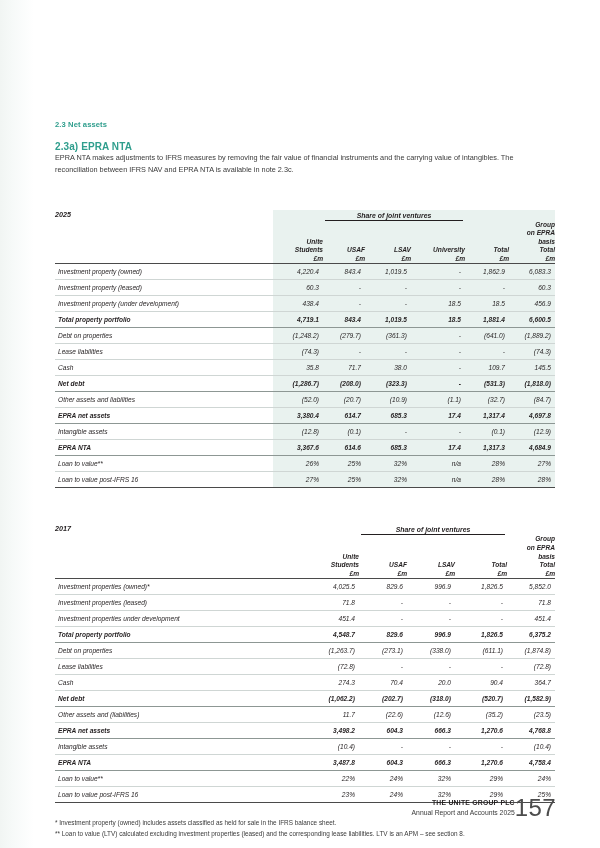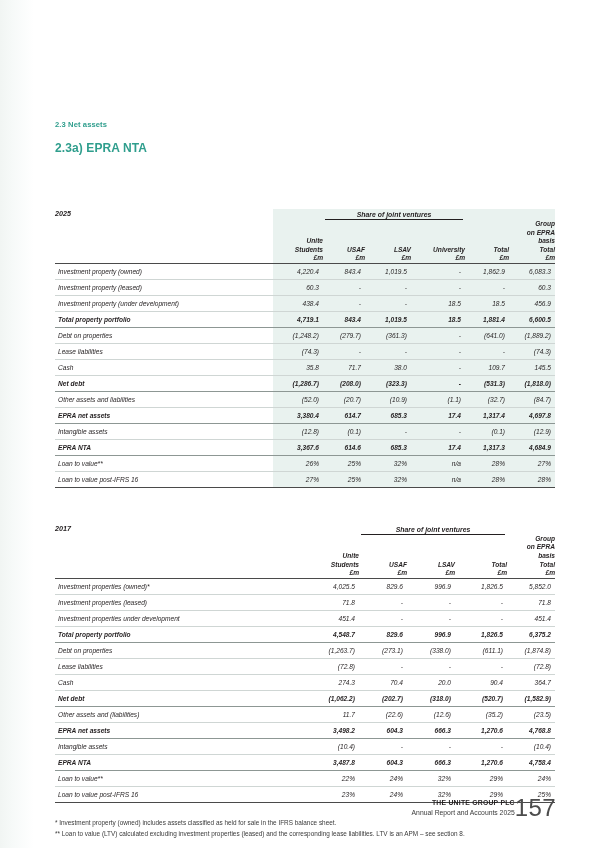--- a/index.html
+++ b/index.html
@@ -30,24 +30,24 @@
   }
 
   h2.sec-head {
     font-size: 7.6px;
     font-weight: bold;
     color: #2f9e8d;
     margin: 0 0 12px 0;
     letter-spacing: 0.1px;
   }
   h3.sub-head {
-    font-size: 12px;
+    font-size: 10px;
     font-weight: bold;
     color: #2f9e8d;
-    margin: 0 0 20px 0;
+    margin: 0 0 0 0;
     letter-spacing: 0.1px;
   }
   p.intro {
     font-size: 7.3px;
     line-height: 1.62;
     margin: 0;
     color: #3a3a3a;
     max-width: 498px;
   }
 
@@ -156,20 +156,21 @@
 </style>
 </head>
 <body>
 
 <div class="page-edge"></div>
 
 <div class="content">
 
   <h2 class="sec-head">2.3 Net assets</h2>
   <h3 class="sub-head">2.3a) EPRA NTA</h3>
+  <p class="intro">EPRA NTA makes adjustments to IFRS measures by removing the fair value of financial instruments and the carrying value of intangibles. The reconciliation between IFRS NAV and EPRA NTA is available in note 2.3c.</p>
 
   <div style="height:34px"></div>
   <table class="fin">
     <colgroup>
       <col style="width:218px">
       <col style="width:50px">
       <col style="width:42px">
       <col style="width:46px">
       <col style="width:54px">
       <col style="width:44px">

